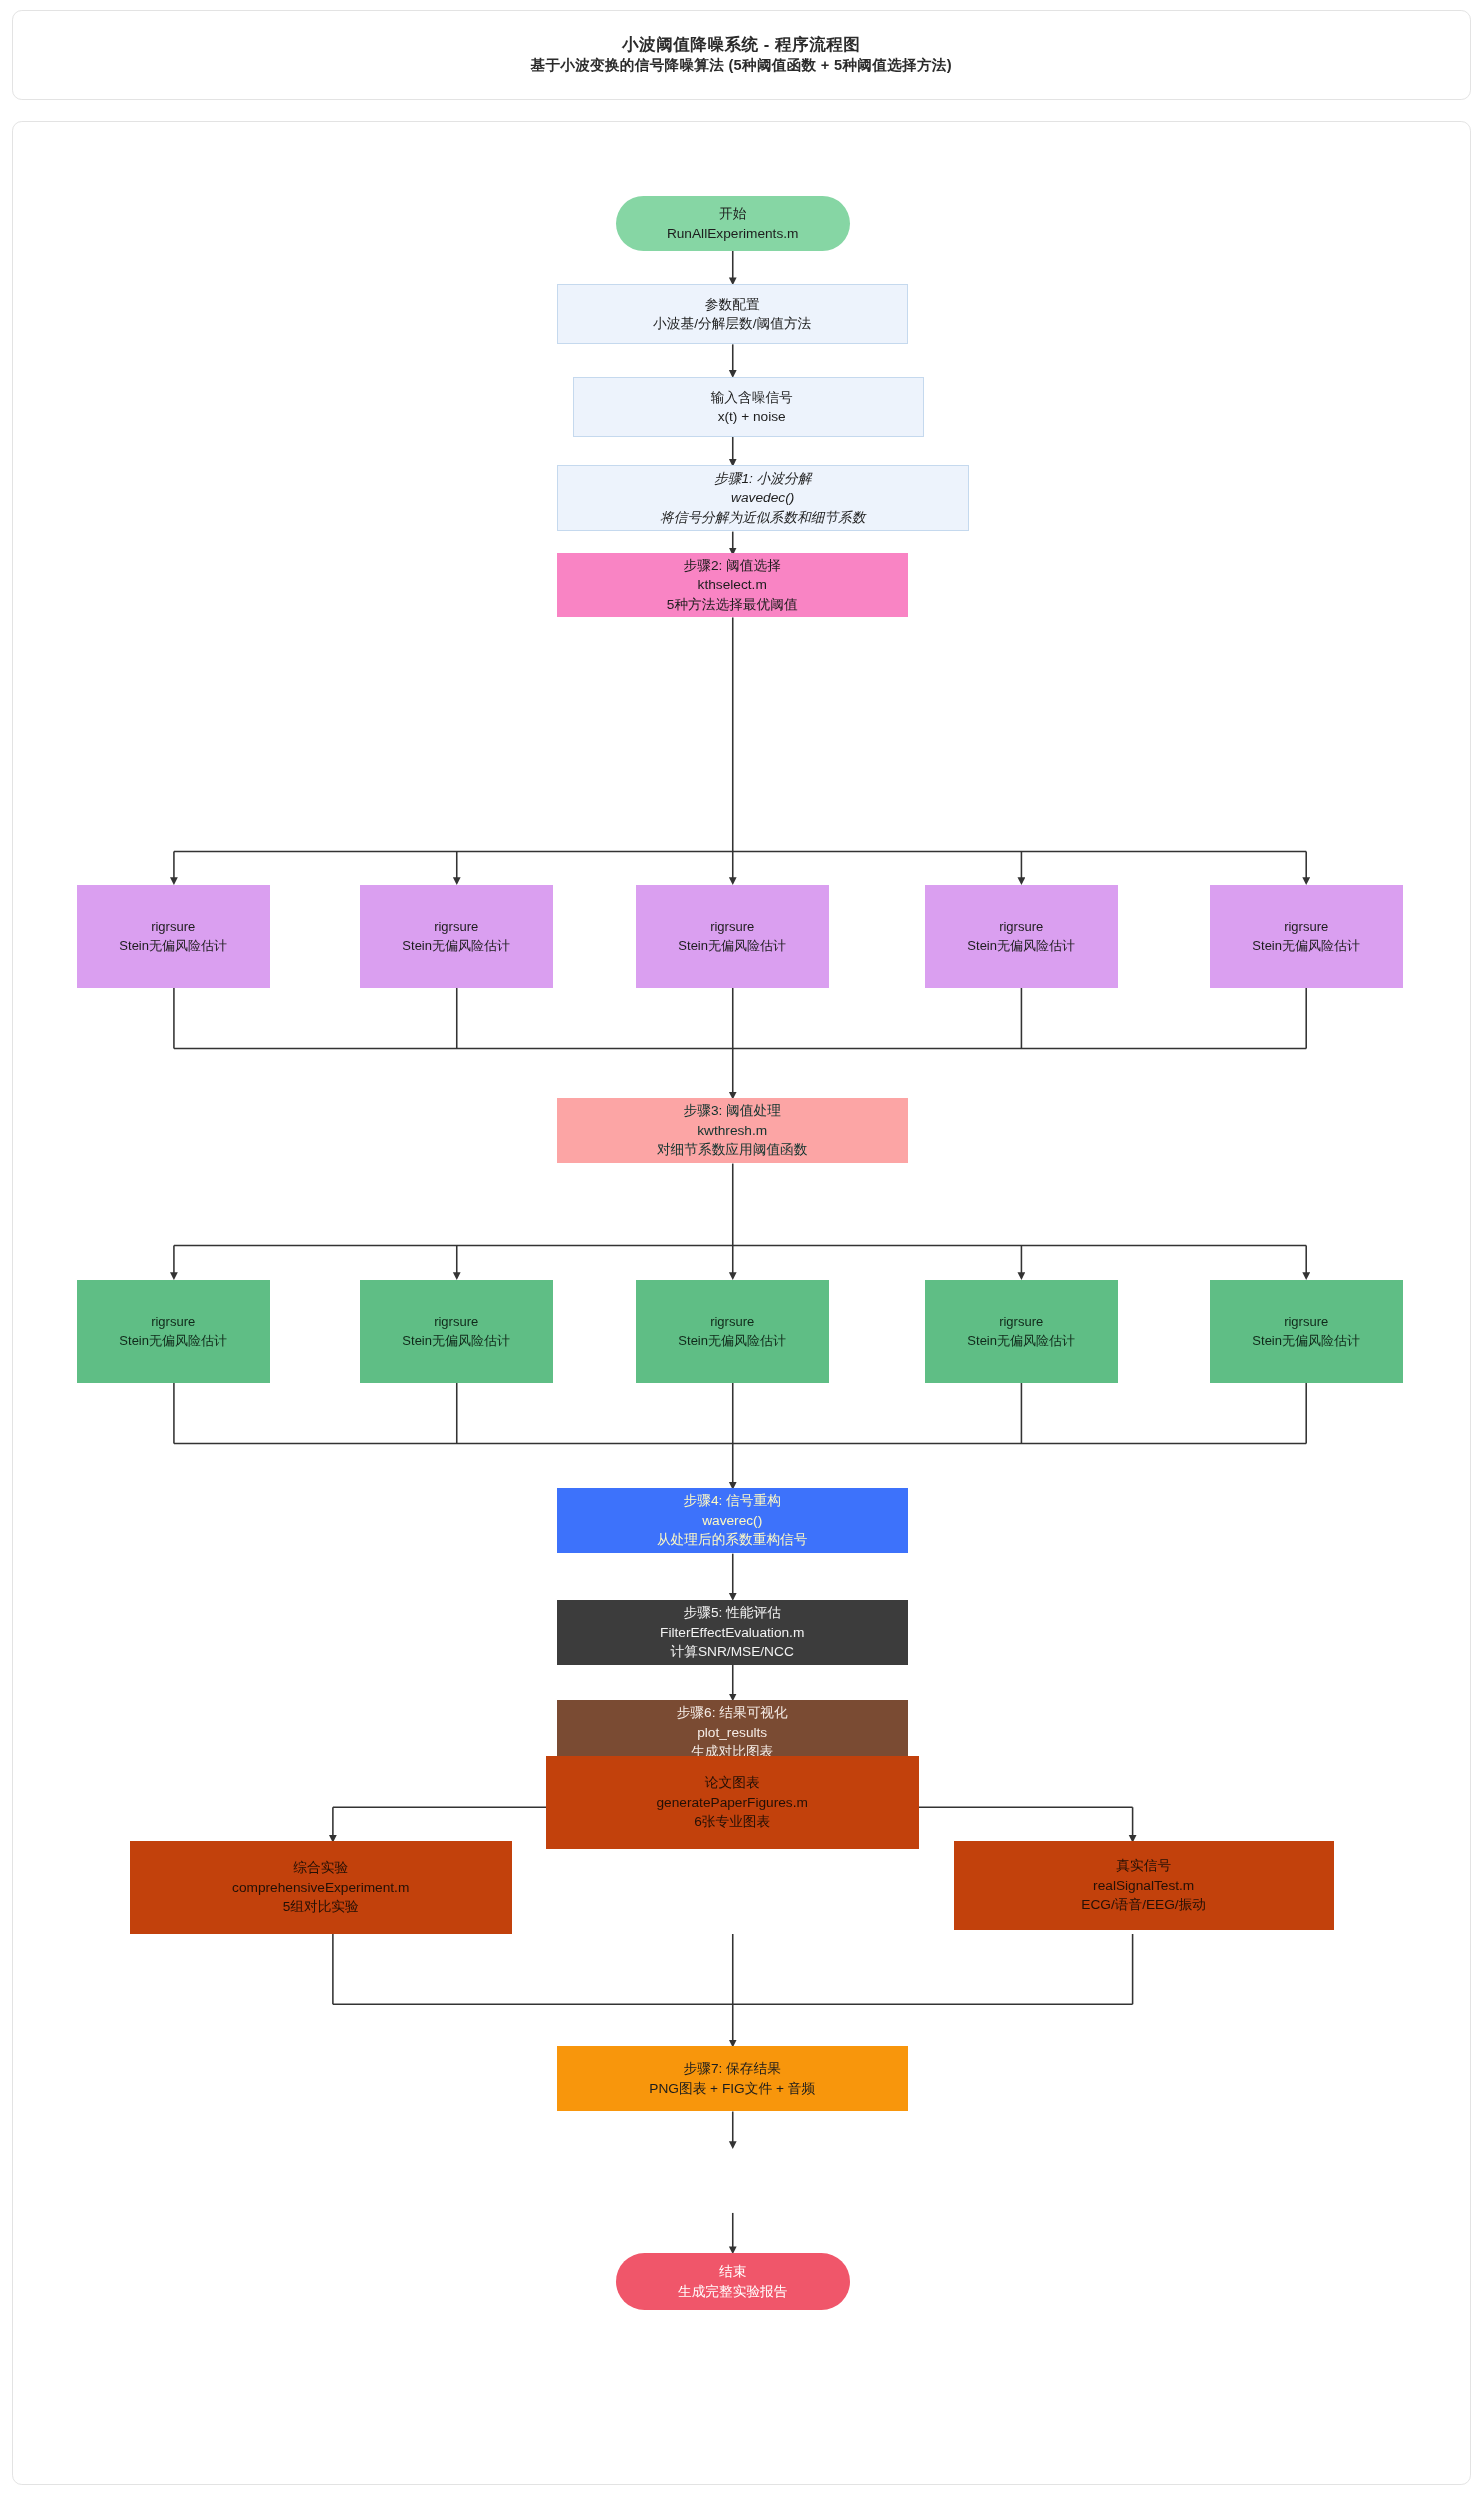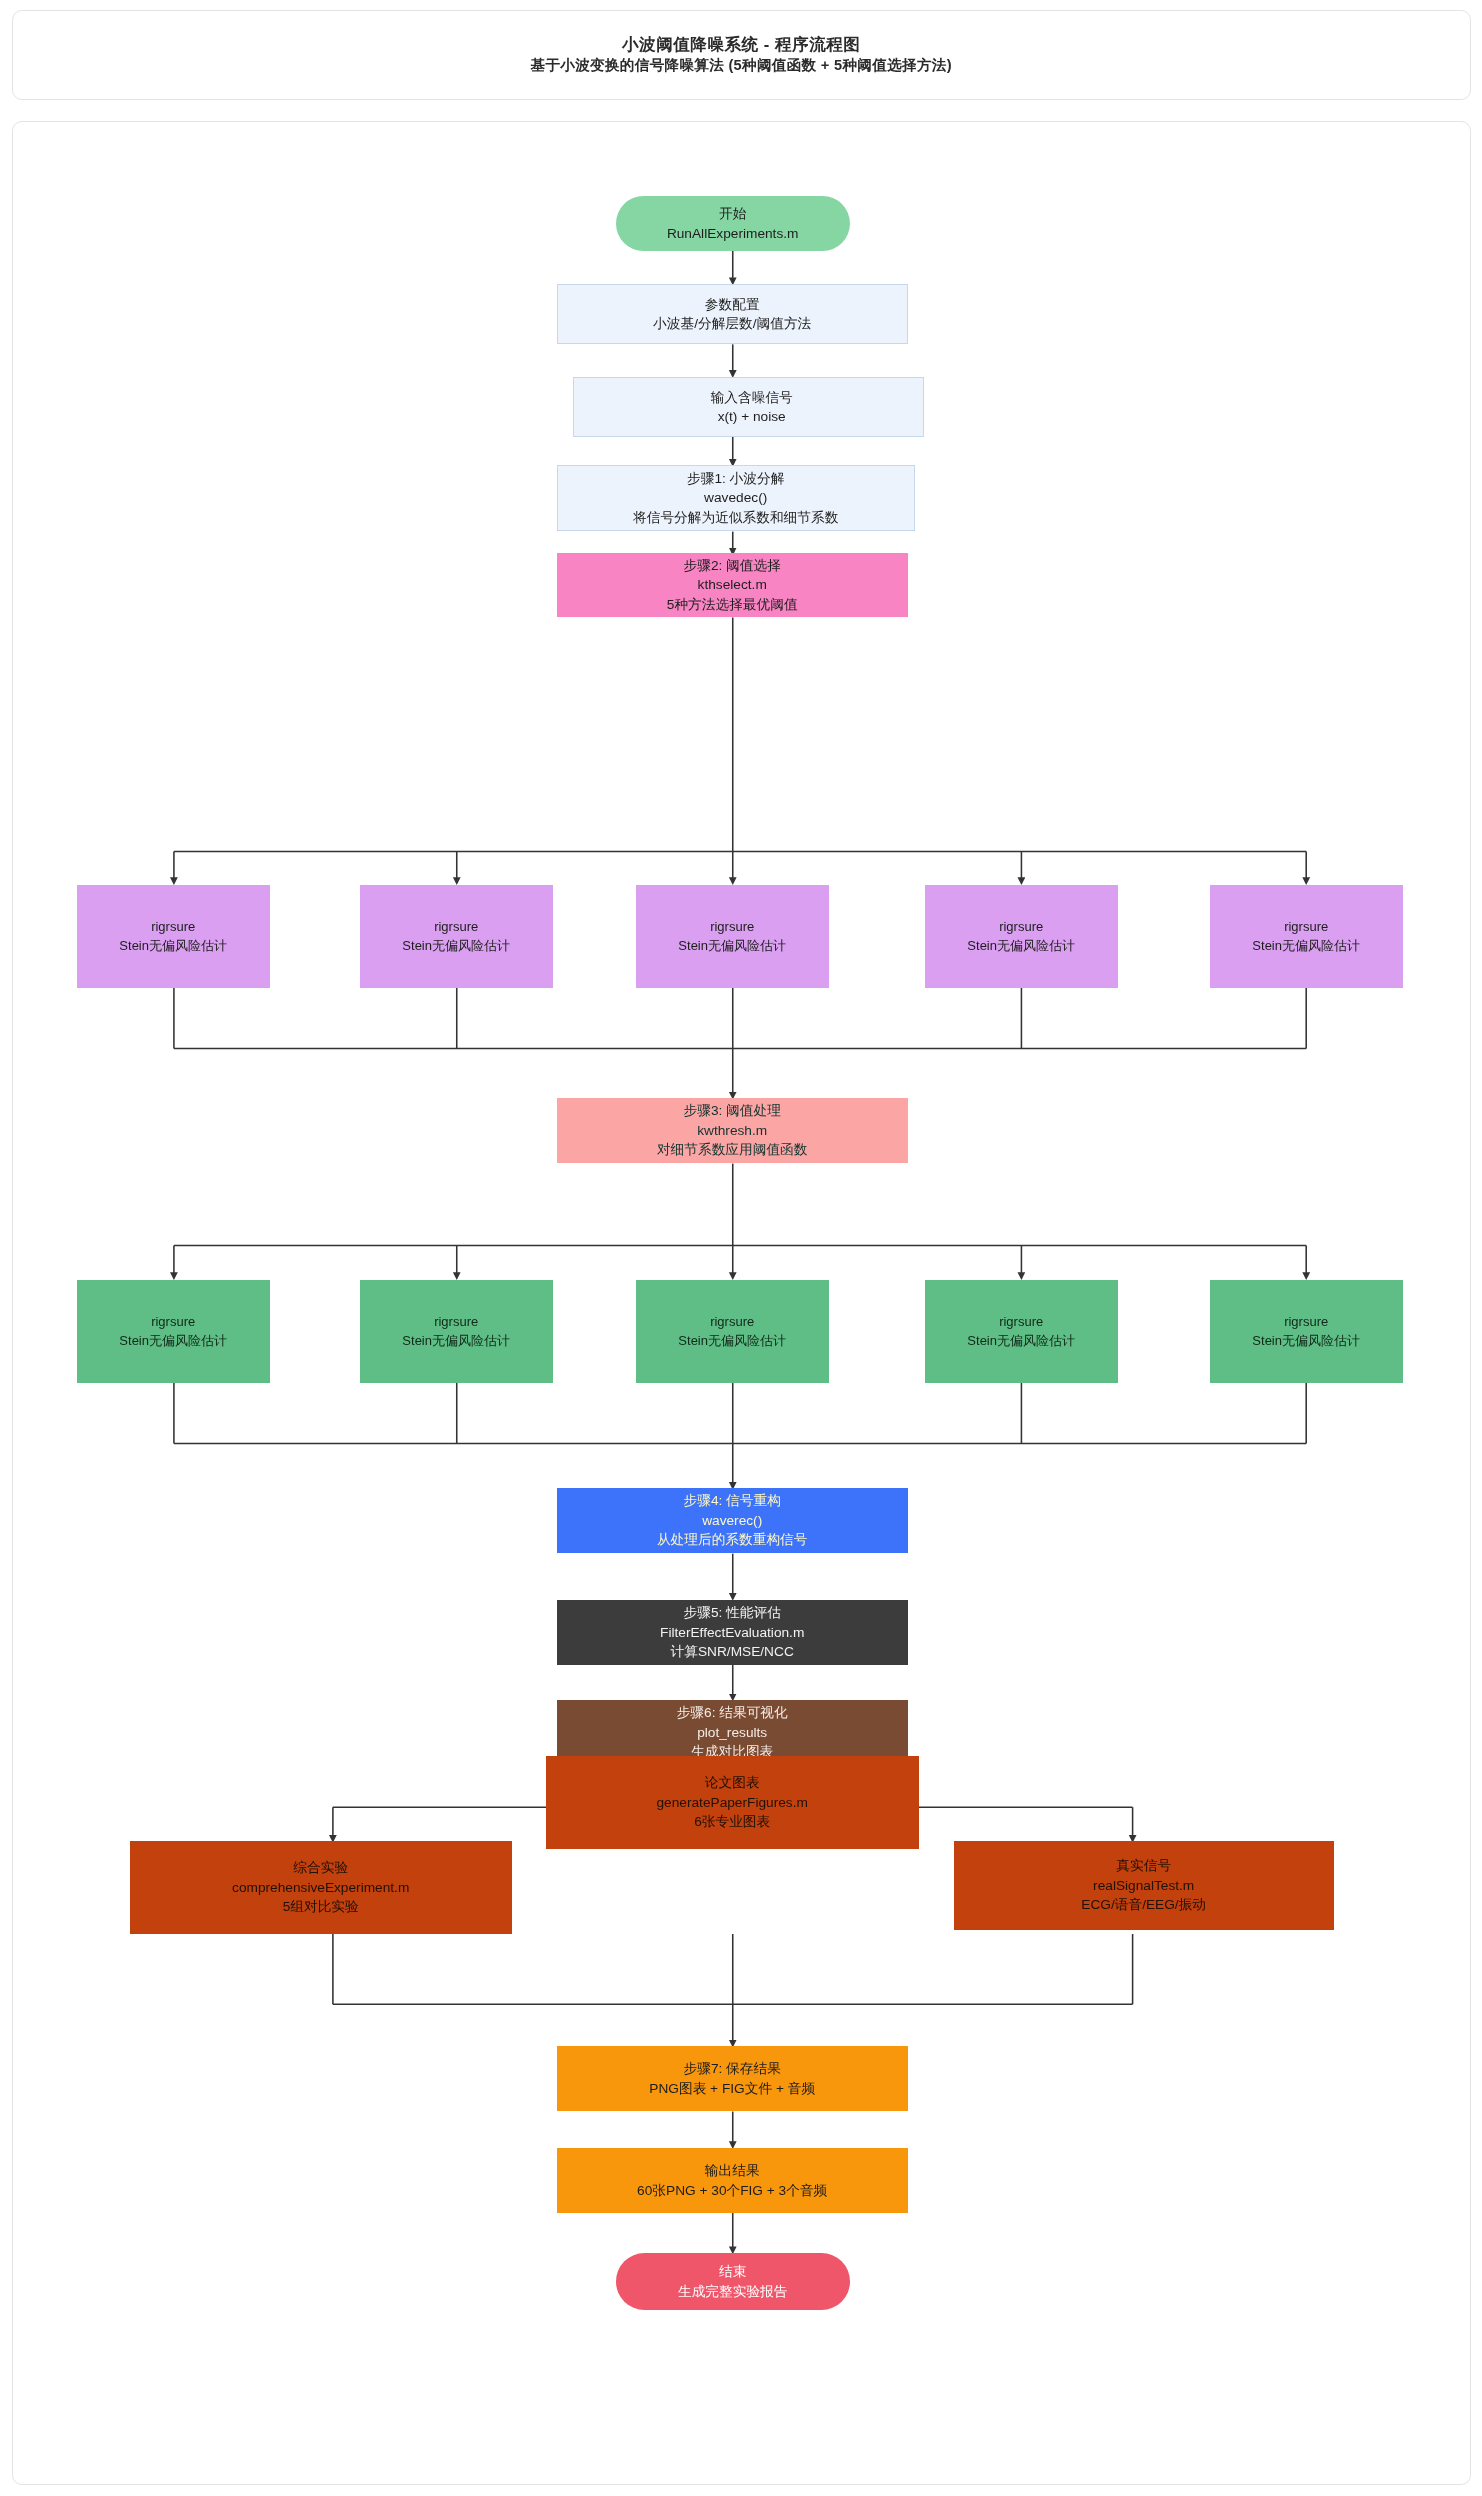--- a/index.html
+++ b/index.html
@@ -241,21 +241,21 @@
     <div class="node proc-blue" style="left:544px; top:162px; width:351px; height:60px;">
       <span class="ln">参数配置</span>
       <span class="ln">小波基/分解层数/阈值方法</span>
     </div>
 
     <div class="node proc-blue" style="left:560px; top:255px; width:351px; height:60px;padding-left:7px;">
       <span class="ln">输入含噪信号</span>
       <span class="ln">x(t) + noise</span>
     </div>
 
-    <div class="node proc-blue" style="left:544px; top:343px; width:358px; height:66px;">
+    <div class="node proc-blue" style="left:544px; top:343px; width:412px; height:66px;font-style:italic;">
       <span class="ln">步骤1: 小波分解</span>
       <span class="ln">wavedec()</span>
       <span class="ln">将信号分解为近似系数和细节系数</span>
     </div>
 
     <div class="node proc-pink" style="left:544px; top:431px; width:351px; height:64px;">
       <span class="ln">步骤2: 阈值选择</span>
       <span class="ln">kthselect.m</span>
       <span class="ln">5种方法选择最优阈值</span>
     </div>
@@ -340,24 +340,20 @@
       <span class="ln">真实信号</span>
       <span class="ln">realSignalTest.m</span>
       <span class="ln">ECG/语音/EEG/振动</span>
     </div>
 
     <div class="node proc-orange" style="left:544px; top:1924px; width:351px; height:65px;">
       <span class="ln">步骤7: 保存结果</span>
       <span class="ln">PNG图表 + FIG文件 + 音频</span>
     </div>
 
-    <div class="node proc-orange" style="left:544px; top:2026px; width:351px; height:65px;">
-      <span class="ln">输出结果</span>
-      <span class="ln">60张PNG + 30个FIG + 3个音频</span>
-    </div>
 
     <div class="node term node-end" style="left:603px; top:2131px; width:234px; height:57px;">
       <span class="ln">结束</span>
       <span class="ln">生成完整实验报告</span>
     </div>
 
   </div>
 </div>
 
 

